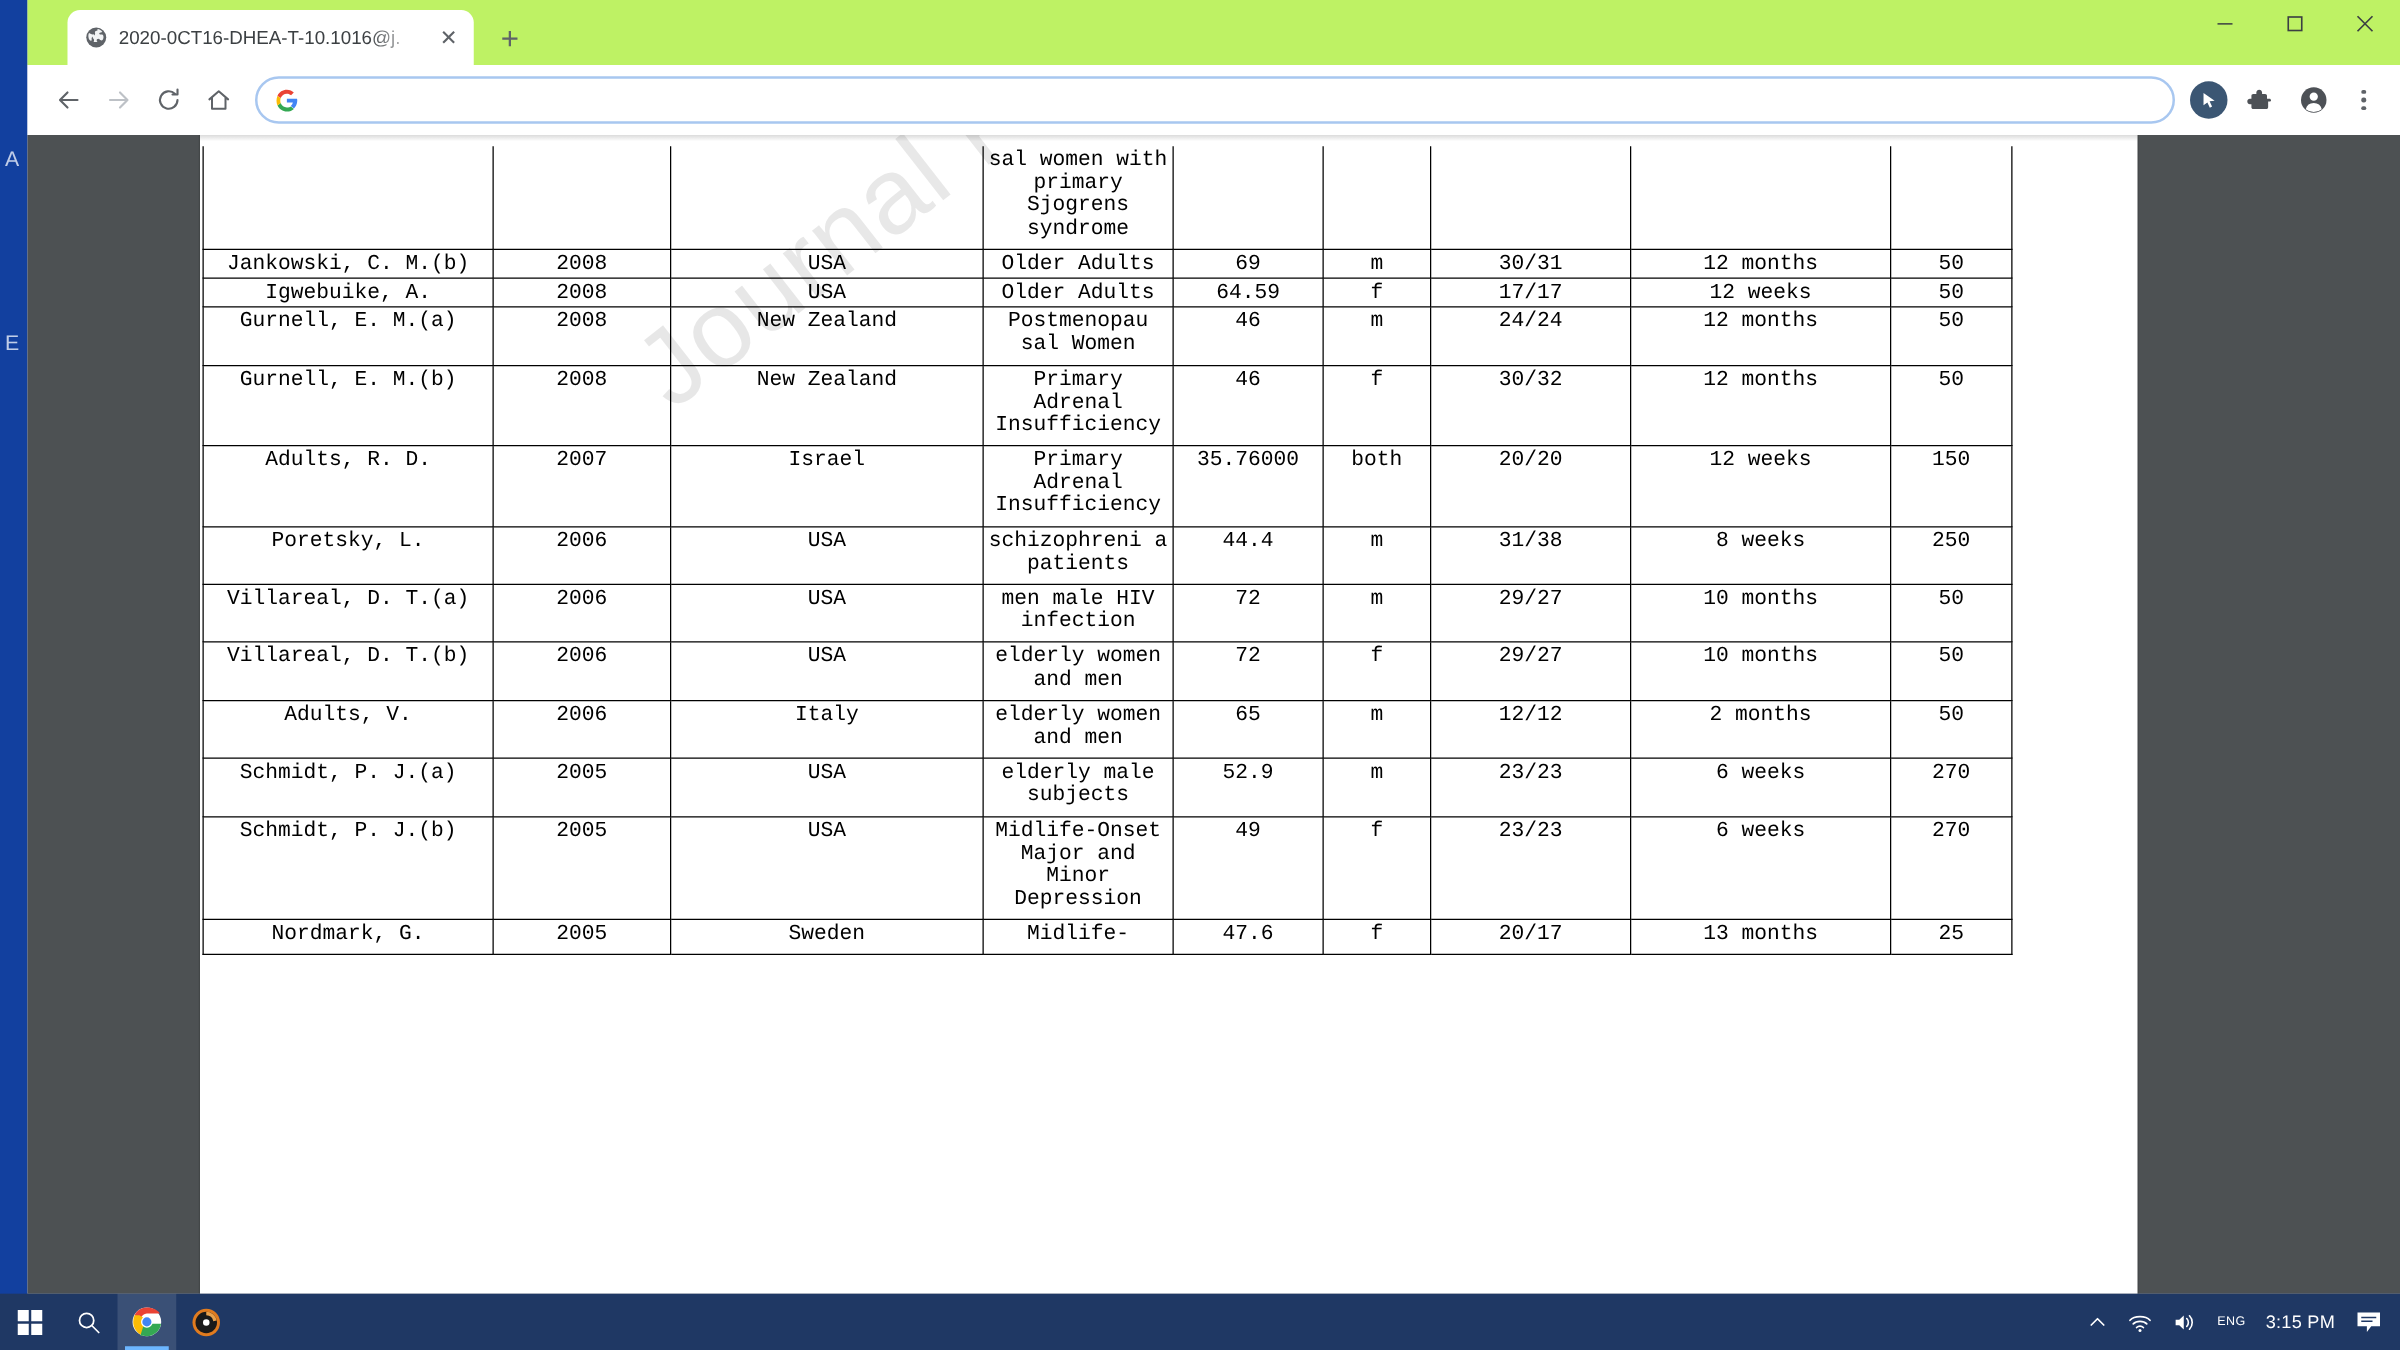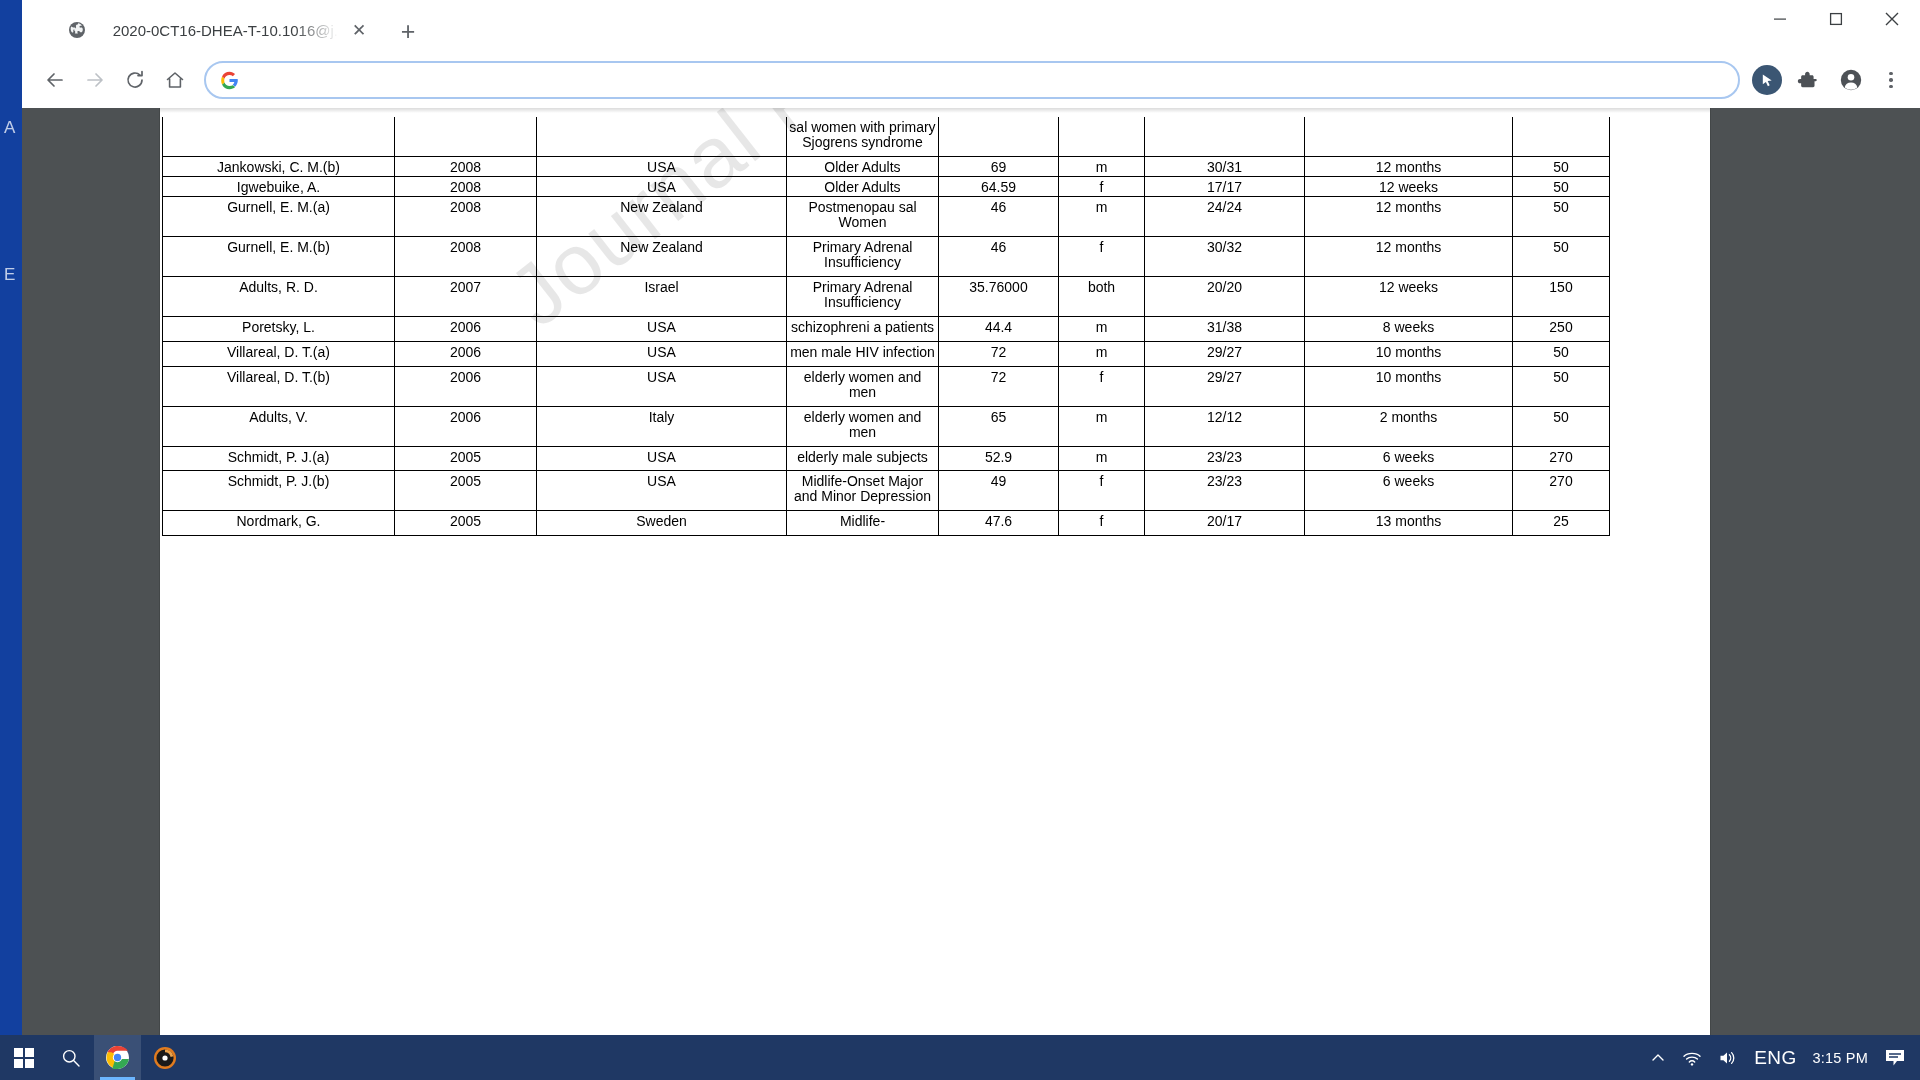--- a/index.html
+++ b/index.html
@@ -22,22 +22,22 @@
   }
 
   
   #browser {
     position: absolute; left: 22px; top: 0; width: 1898px; height: 1035px;
     background: #dee1e6; display: flex; flex-direction: column;
   }
 
   
   #tabstrip {
-    height: 52px; background: #ffffff; position: relative;
-    display: flex; align-items: flex-end; text-align: right;
+    height: 52px; background: #bef264; position: relative;
+    display: flex; align-items: flex-end;
   }
   #tab {
     margin-left: 32px; height: 44px; width: 325px;
     background: #fff; border-radius: 10px 10px 0 0;
     display: flex; align-items: center; padding: 0 8px 0 14px; gap: 9px;
     position: relative;
   }
   #tab .favicon {
     width: 18px; height: 18px; flex: 0 0 18px;
     display: flex; align-items: center; justify-content: center;
@@ -116,21 +116,21 @@
     font-family: "Liberation Sans", sans-serif;
     font-size: 86px; font-weight: 400; color: #000;
     opacity: .09; transform: rotate(-38deg); transform-origin: left top;
     white-space: nowrap; pointer-events: none; letter-spacing: 1px;
   }
 
   
   #doc-table {
     position: relative; margin: 9px 0 0 2px; width: 1447px;
     border-collapse: collapse; table-layout: fixed;
-    font-family: Liberation Sans, sans-serif; font-size: 14px; color: #000;
+    font-family: Liberation Mono, monospace; font-size: 17px; color: #000;
   }
   #doc-table td {
     border: 1.3px solid #000; text-align: center; vertical-align: top;
     padding: 3px 2px 6px 2px; line-height: 1.07;
   }
   #doc-table td.blank { border-top: none; }
   #doc-table tr.tight td { padding-bottom: 1px; text-align: center; }
   .c0 { width: 232px; } .c1 { width: 142px; } .c2 { width: 250px; }
   .c3 { width: 152px; } .c4 { width: 120px; } .c5 { width: 86px; }
   .c6 { width: 160px; } .c7 { width: 208px; } .c8 { width: 97px; }
@@ -150,21 +150,21 @@
   .tb-item.active::after {
     content: ''; position: absolute; bottom: 0; left: 6px; right: 6px; height: 3px;
     background: #6cb6ff;
   }
   #tb-tray {
     margin-left: auto; display: flex; align-items: center; gap: 16px;
     padding-right: 14px; height: 45px;
   }
   #tb-tray .tray-btn { display: flex; align-items: center; justify-content: center; }
   #tb-clock { font-size: 14.5px; letter-spacing: .2px; }
-  #tb-lang { font-size: 19px; letter-spacing: .4px; }
+  #tb-lang { font-size: 10px; letter-spacing: .4px; }
 </style>
 </head>
 <body>
 
 <div id="desktop">
   <div id="desktop-strip">
     <span class="ghost-letter" style="top:118px">A</span>
     <span class="ghost-letter" style="top:265px">E</span>
   </div>
 </div>

